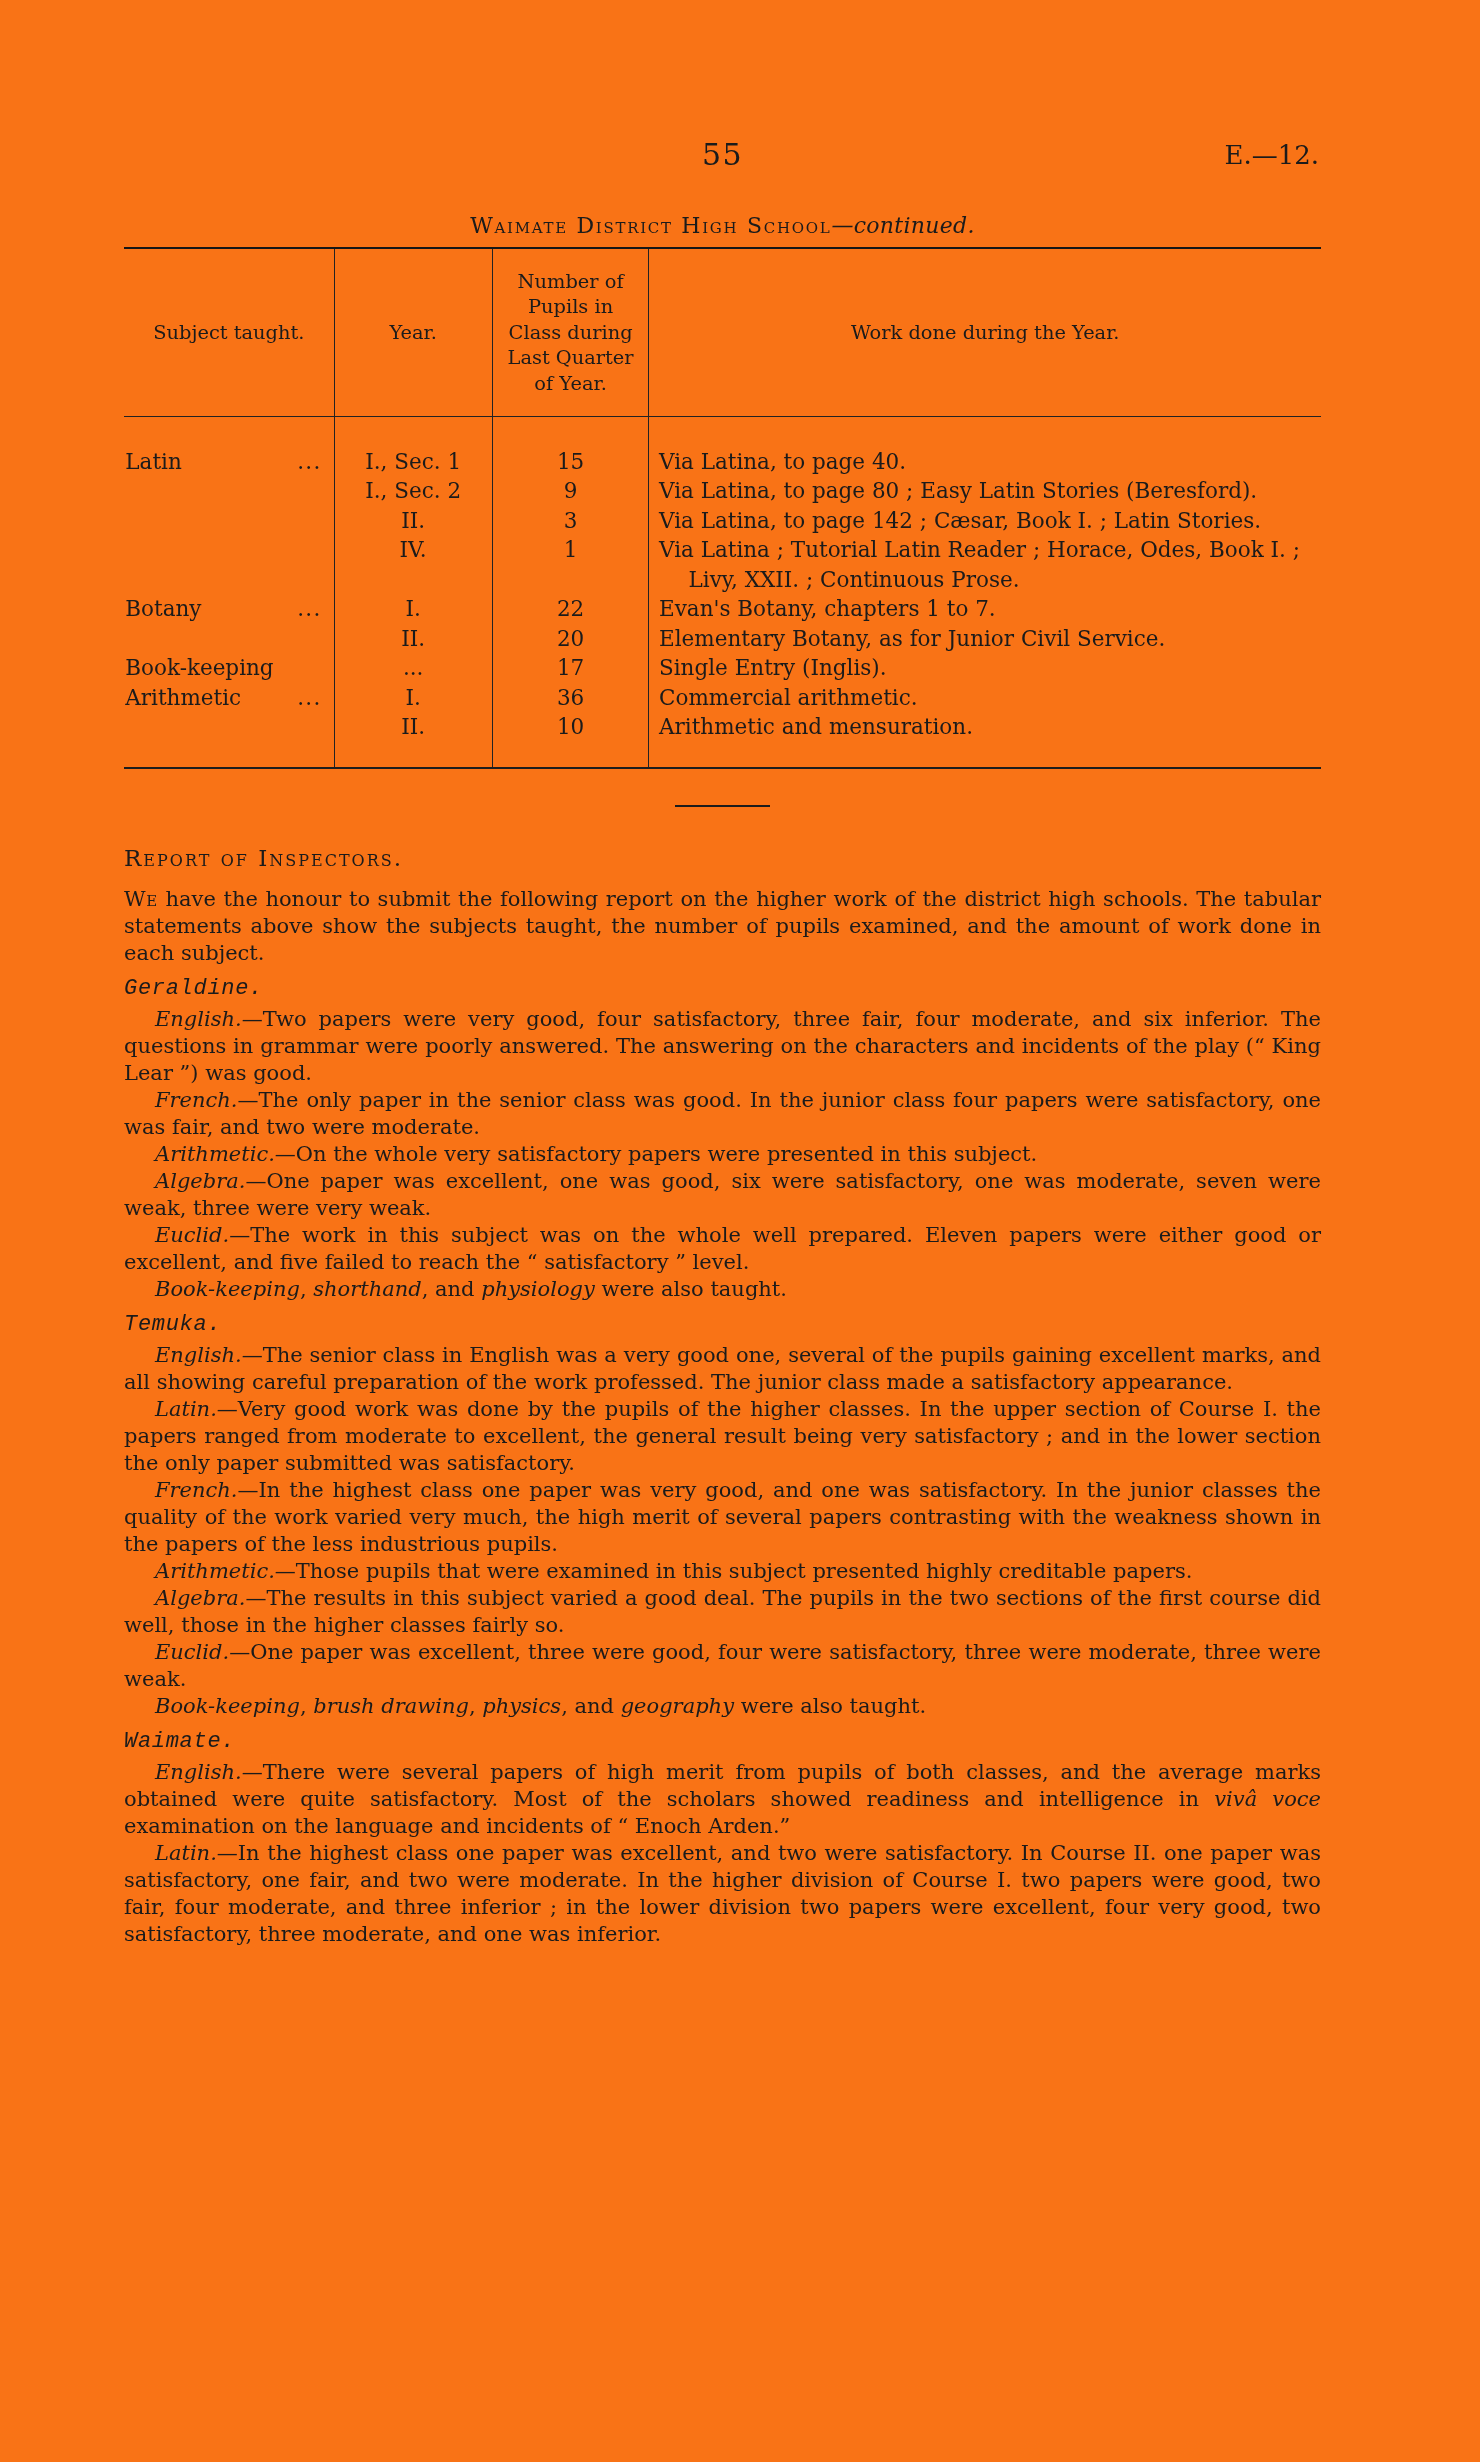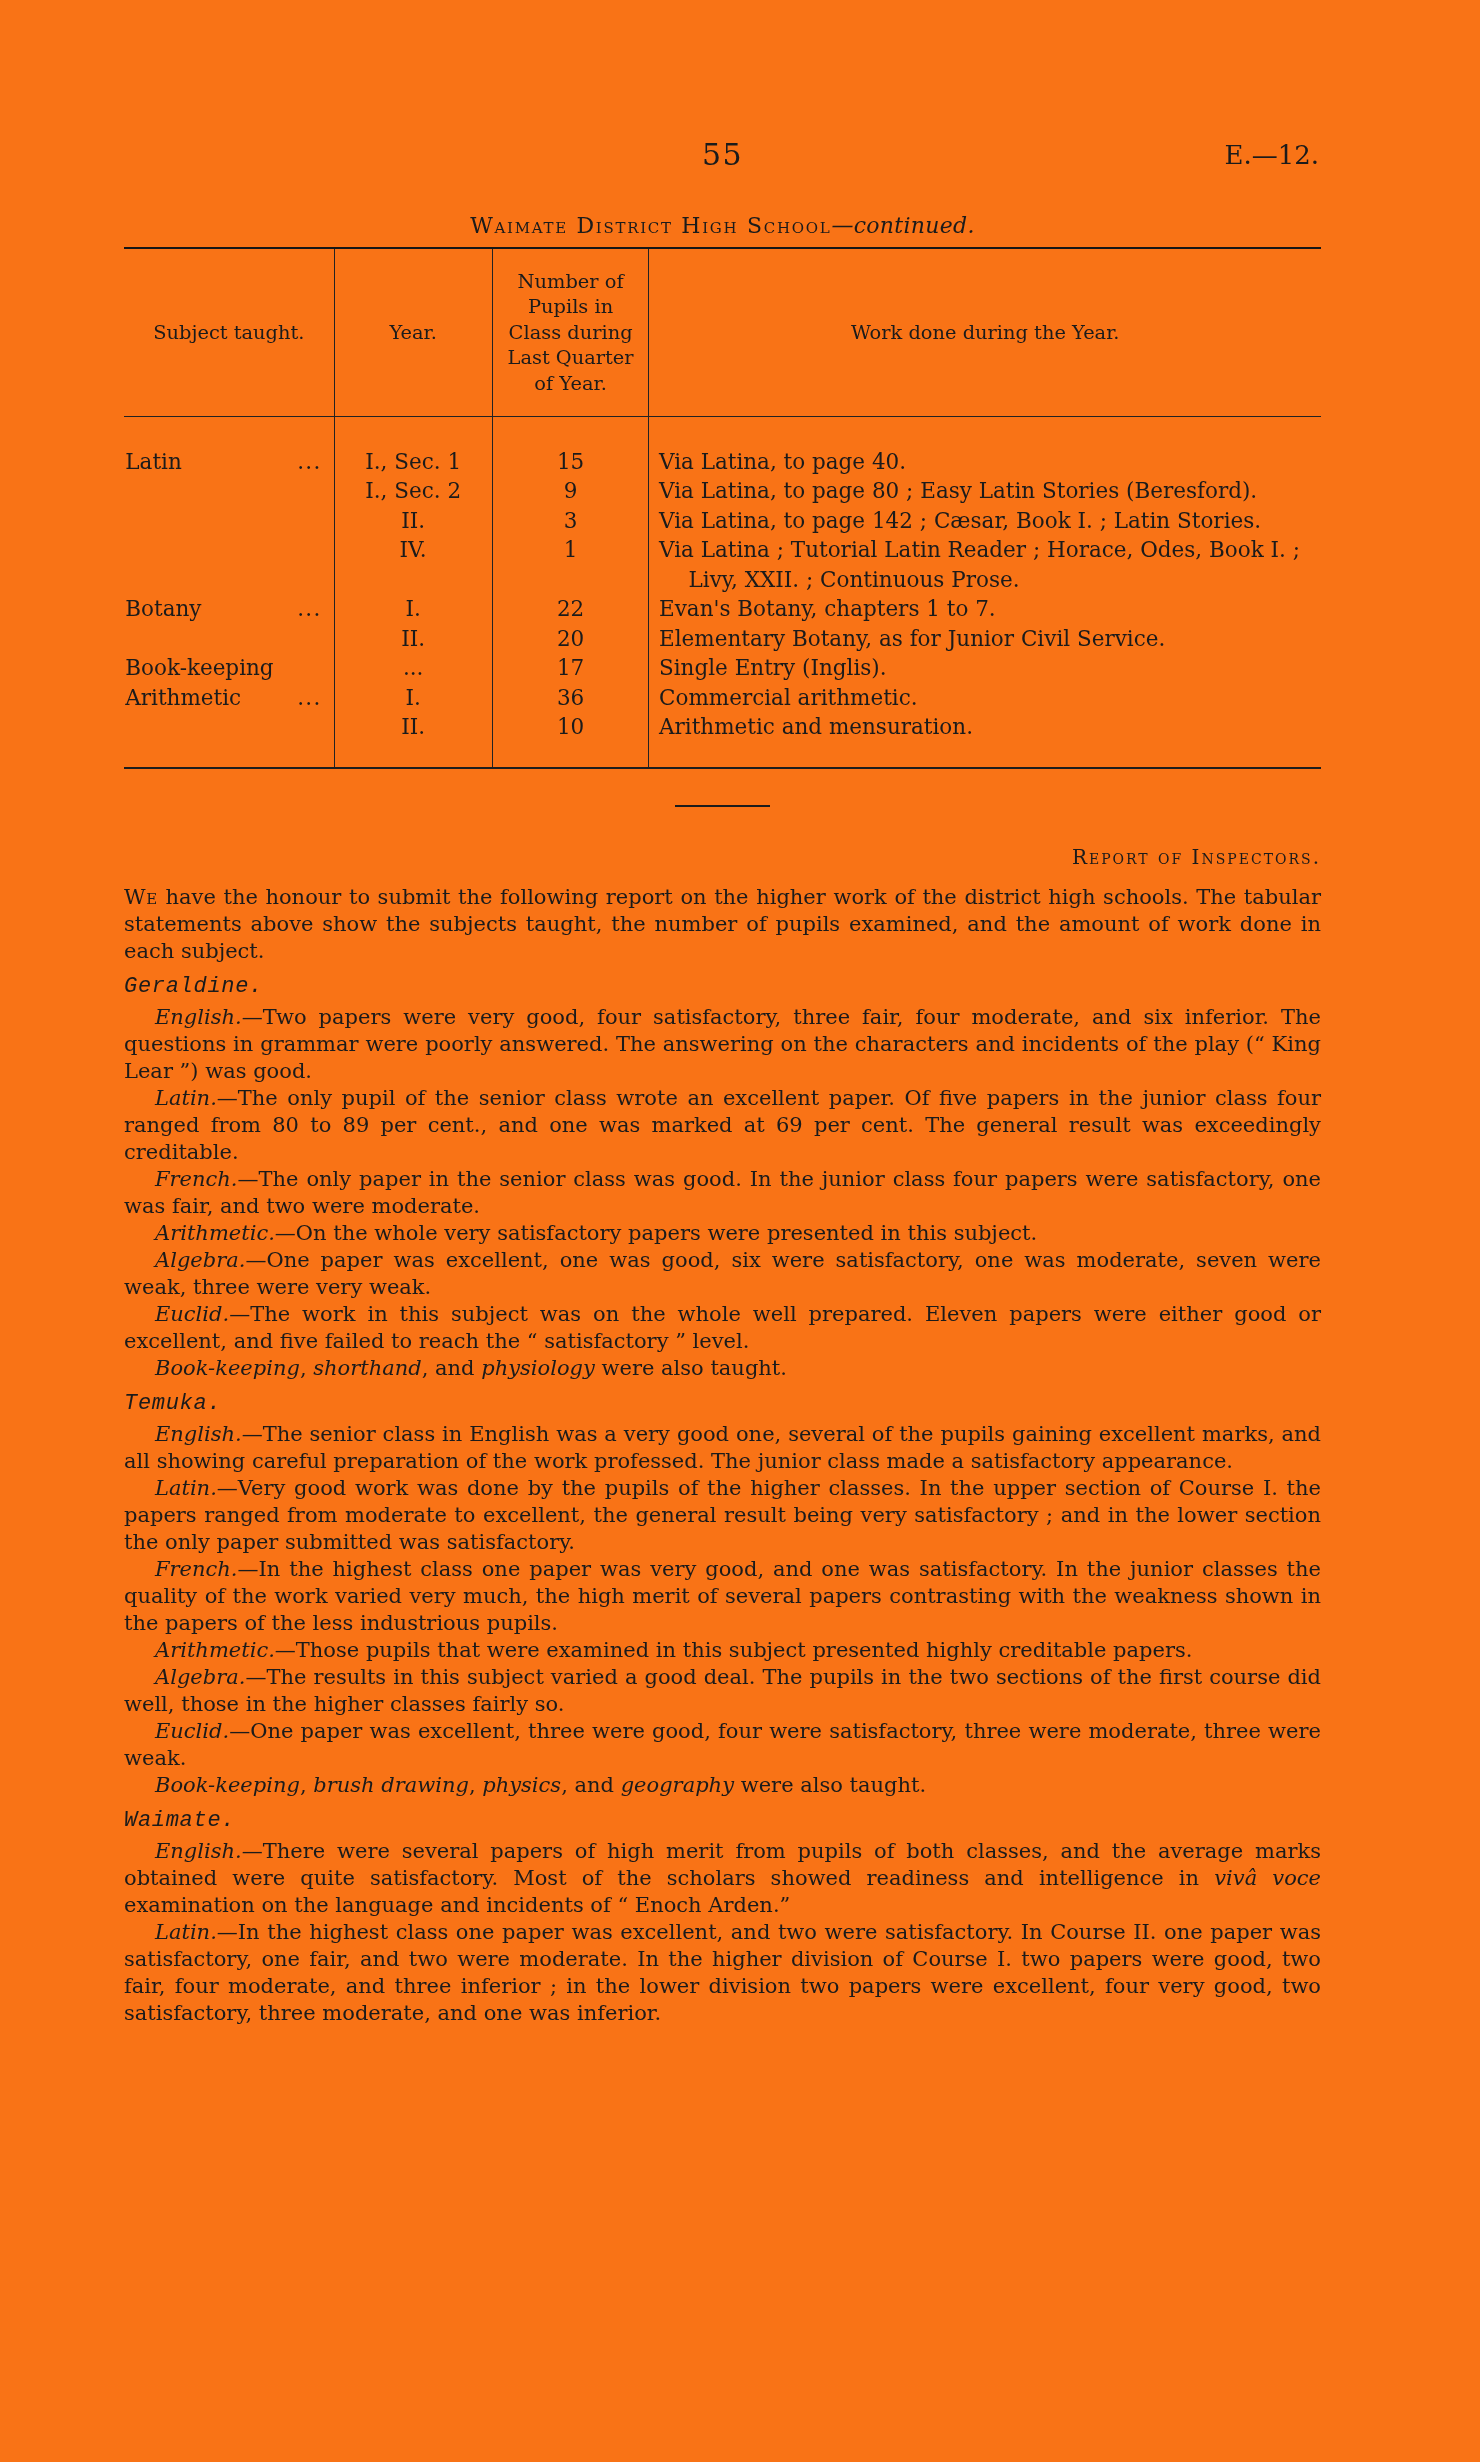--- a/index.html
+++ b/index.html
@@ -57,21 +57,21 @@
   td.c-class { text-align: center; }
   td.c-num   { text-align: center; }
   td.c-work  { text-align: left; padding-left: 39px; text-indent: -29.5px; padding-right: 4px; }
   
   .divider {
     width: 95px; margin: 36px auto 0 auto;
     border-top: 2.7px solid #1c1c1c; height: 0;
   }
   
   .report-head {
-    text-align: right; margin-top: 38px; font-size: 20px;
+    text-align: left; margin-top: 38px; font-size: 23px;
     font-variant: small-caps; letter-spacing: 2px;
   }
   .report p {
     margin: 0; font-size: 21px; line-height: 27px;
     text-align: justify; text-indent: 31px;
   }
   .report p.intro { text-indent: 0; margin-top: 14.7px; }
   .sec-name {
     text-align: left; font-style: italic; font-size: 22px;
     line-height: 27px; margin-top: 8px; margin-bottom: 4px;
@@ -163,21 +163,20 @@
   </table>
 
   <div class="divider"></div>
 
   <div class="report">
     <div class="report-head">Report of Inspectors.</div>
     <p class="intro"><span class="sc">We</span><span> have the honour to submit the following report on the higher work of the district high schools. The tabular statements above show the subjects taught, the number of pupils examined, and the amount of work done in each subject.</span></p>
     <div>
         <div class="sec-name">Geraldine.</div>
         <p><span class="it">English.</span><span>—Two papers were very good, four satisfactory, three fair, four moderate, and six inferior.  The questions in grammar were poorly answered.  The answering on the characters and incidents of the play (“ King Lear ”) was good.</span></p>
-        <p><span class="it">Latin.</span><span>—The only pupil of the senior class wrote an excellent paper.  Of five papers in the junior class four ranged from 80 to 89 per cent., and one was marked at 69 per cent.  The general result was exceedingly creditable.</span></p>
         <p><span class="it">French.</span><span>—The only paper in the senior class was good.  In the junior class four papers were satisfactory, one was fair, and two were moderate.</span></p>
         <p><span class="it">Arithmetic.</span><span>—On the whole very satisfactory papers were presented in this subject.</span></p>
         <p><span class="it">Algebra.</span><span>—One paper was excellent, one was good, six were satisfactory, one was moderate, seven were weak, three were very weak.</span></p>
         <p><span class="it">Euclid.</span><span>—The work in this subject was on the whole well prepared.  Eleven papers were either good or excellent, and five failed to reach the “ satisfactory ” level.</span></p>
         <p><span class="it">Book-keeping</span><span>, </span><span class="it">shorthand</span><span>, and </span><span class="it">physiology</span><span> were also taught.</span></p>
         <div class="sec-name">Temuka.</div>
         <p><span class="it">English.</span><span>—The senior class in English was a very good one, several of the pupils gaining excellent marks, and all showing careful preparation of the work professed.  The junior class made a satisfactory appearance.</span></p>
         <p><span class="it">Latin.</span><span>—Very good work was done by the pupils of the higher classes.  In the upper section of Course I. the papers ranged from moderate to excellent, the general result being very satisfactory ; and in the lower section the only paper submitted was satisfactory.</span></p>
         <p><span class="it">French.</span><span>—In the highest class one paper was very good, and one was satisfactory.  In the junior classes the quality of the work varied very much, the high merit of several papers contrasting with the weakness shown in the papers of the less industrious pupils.</span></p>
         <p><span class="it">Arithmetic.</span><span>—Those pupils that were examined in this subject presented highly creditable papers.</span></p>

